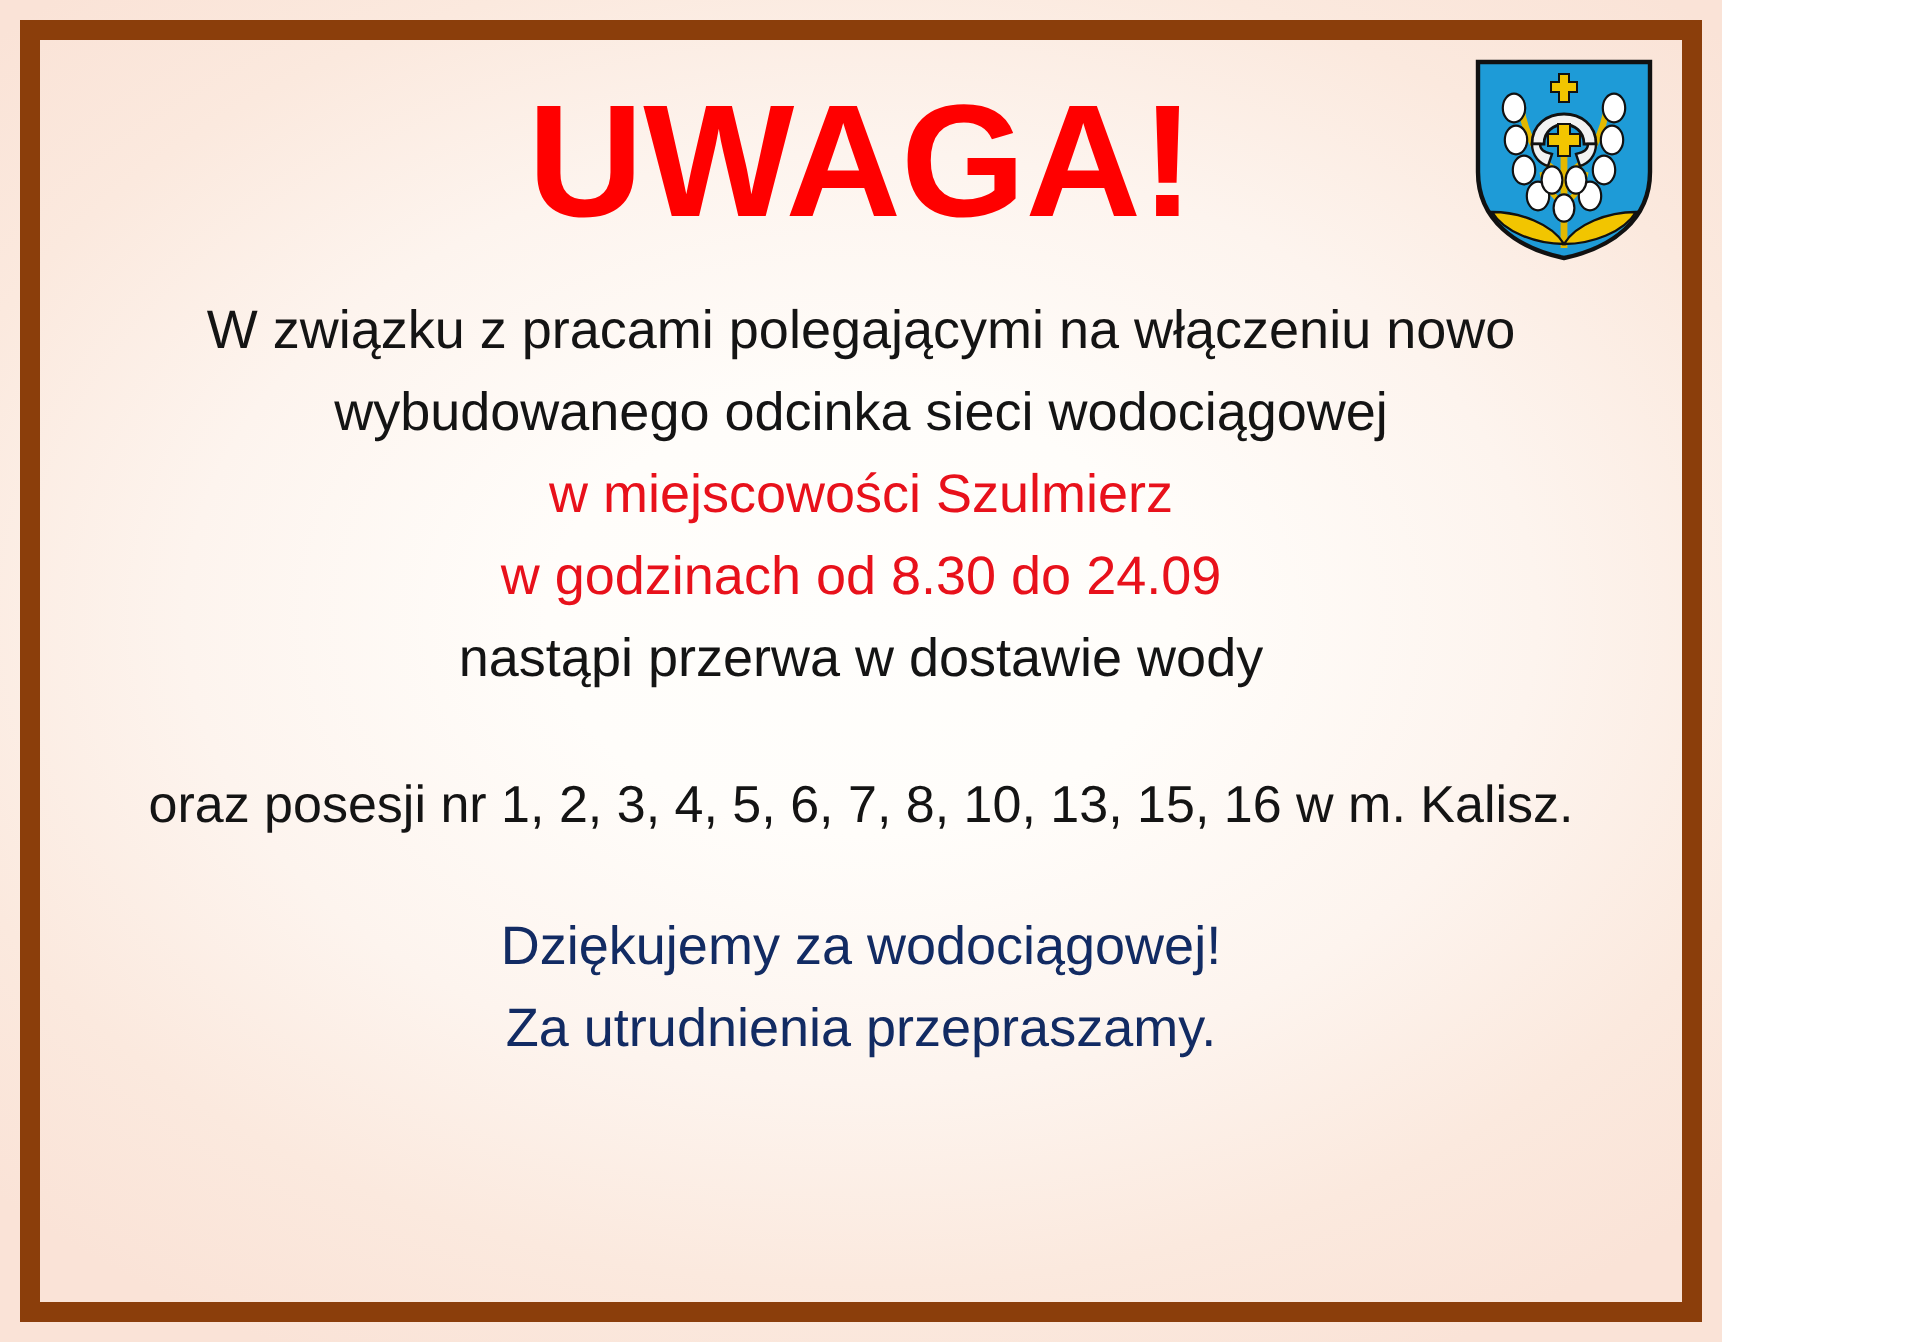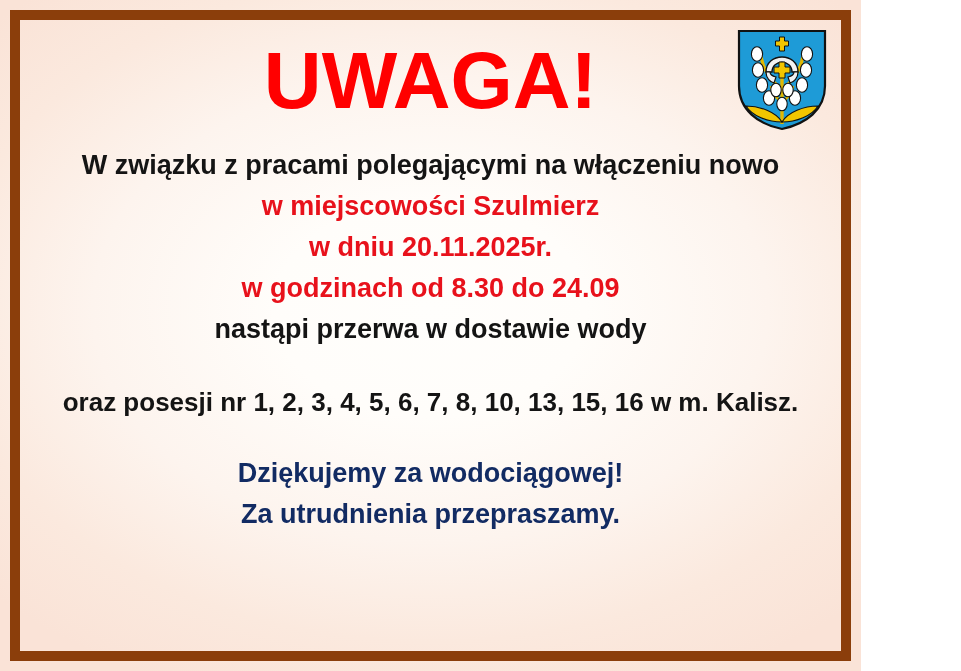--- a/index.html
+++ b/index.html
@@ -79,21 +79,21 @@
   .body-block {
     position: absolute;
     top: 125px;
     left: 0;
     width: 100%;
     text-align: center;
   }
   .line {
     font-size: 27px;
     line-height: 41px;
-    font-weight: bold;
+    font-weight: normal;
     white-space: nowrap;
   }
   .line.black { color: #141414; }
   .line.red   { color: #E8111B; }
   .line.navy  { color: #122B63; }
   .line.wide  { font-size: 26px; margin-top: 32px; }
   .spacer { height: 30px; }
 </style>
 </head>
 <body>
@@ -150,22 +150,22 @@
           <path d="M46 94 C32 94 16 88 10 78 C24 78 40 84 46 94 Z" fill="#F2C500" stroke="#111" stroke-width="1.2"></path>
           <path d="M46 94 C60 94 76 88 82 78 C68 78 52 84 46 94 Z" fill="#F2C500" stroke="#111" stroke-width="1.2"></path>
         </g>
       </svg>
     </div>
 
     <div class="heading">UWAGA!</div>
 
     <div class="body-block">
       <div class="line black">W związku z pracami polegającymi na włączeniu nowo</div>
+      <div class="line black">wybudowanego odcinka sieci wodociągowej</div>
       <div class="line red">w miejscowości Szulmierz</div>
-      <div class="line red">w dniu 20.11.2025r.</div>
       <div class="line red">w godzinach od 8.30 do 24.09</div>
       <div class="line black">nastąpi przerwa w dostawie wody</div>
       <div class="line black wide">oraz posesji nr 1, 2, 3, 4, 5, 6, 7, 8, 10, 13, 15, 16 w m. Kalisz.</div>
 
       <div class="spacer"></div>
 
       <div class="line navy">Dziękujemy za wodociągowej!</div>
       <div class="line navy">Za utrudnienia przepraszamy.</div>
     </div>
 

